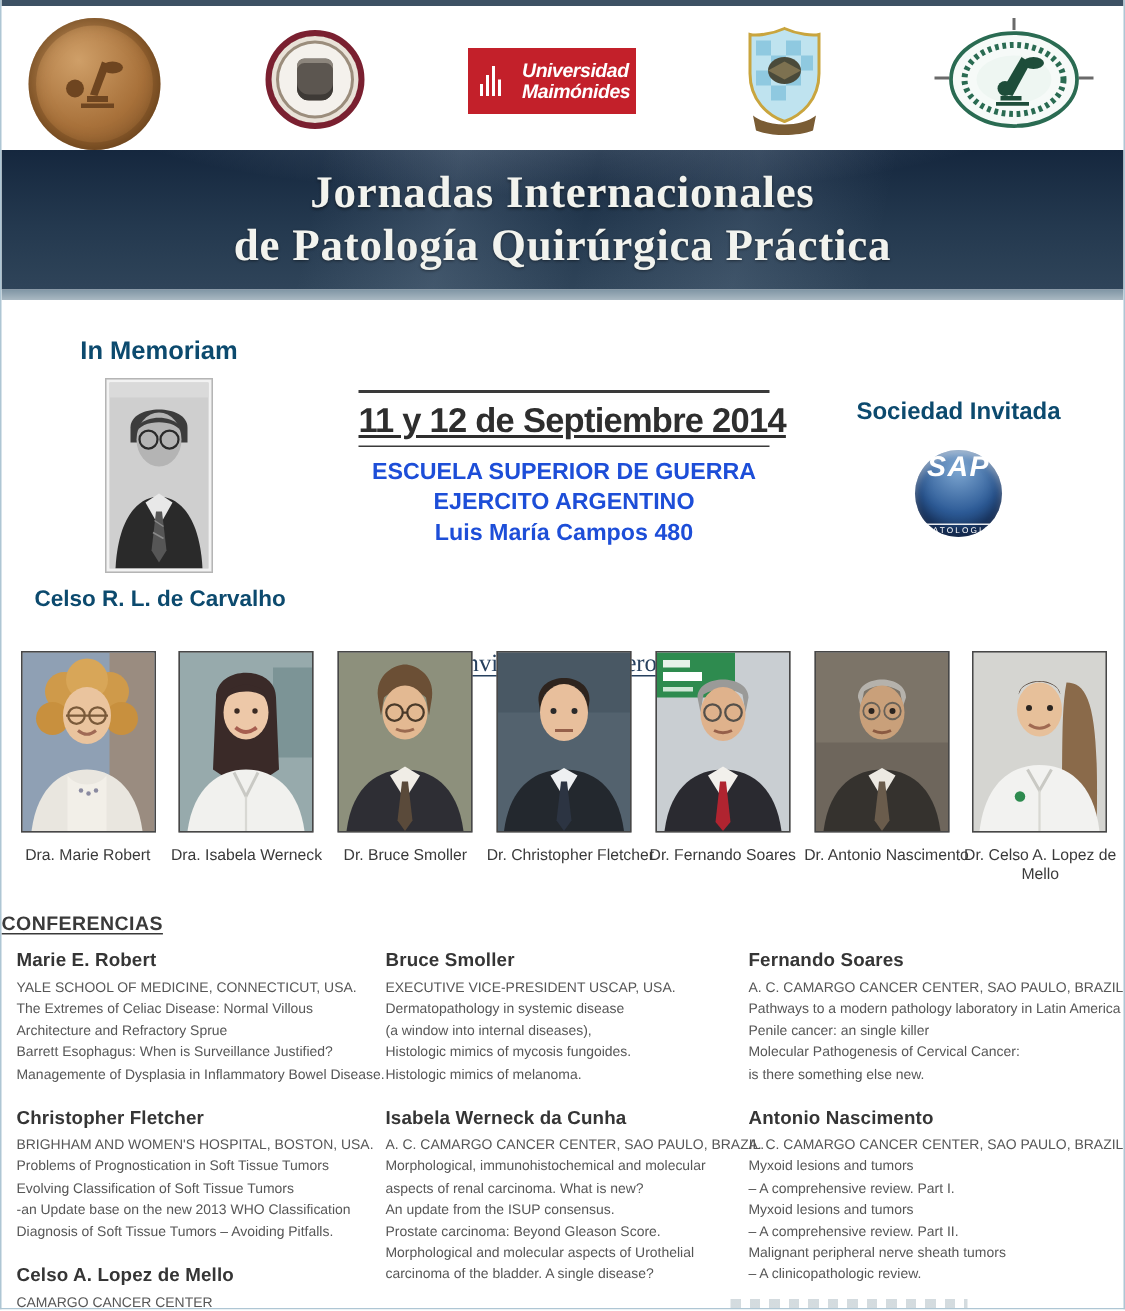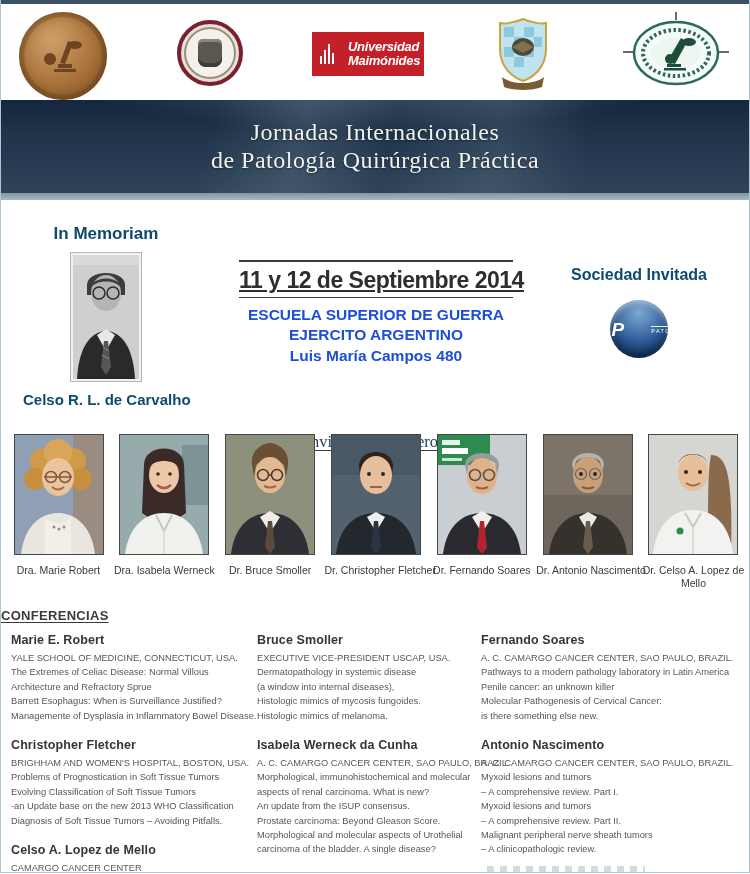--- a/index.html
+++ b/index.html
@@ -30,43 +30,43 @@
 
   
   .banner{position:absolute;top:100px;left:0;width:100%;height:93px;
     background:
       radial-gradient(ellipse 60% 90% at 50% -30%, rgba(205,223,238,.30), transparent 70%),
       linear-gradient(102deg, transparent 28%, rgba(185,205,225,.14) 40%, transparent 52%, rgba(185,205,225,.12) 66%, transparent 78%),
       linear-gradient(180deg,#15273e 0%, #24394f 55%, #2f4459 100%);
     display:flex;flex-direction:column;align-items:center;justify-content:center;}
   .banner-strip{position:absolute;top:193px;left:0;width:100%;height:7px;
     background:linear-gradient(180deg,#7f95a4,#a9b8c2);}
-  .banner h1{margin:0;font-family:"Liberation Serif",serif;font-weight:normal;
-    color:#f2f3ee;font-size:24px;line-height:1.14;text-align:center;letter-spacing:.5px;
+  .banner h1{margin:0;font-family:"Liberation Serif",serif;font-weight:bold;
+    color:#f2f3ee;font-size:30px;line-height:1.14;text-align:center;letter-spacing:.5px;
     text-shadow:0 1px 2px rgba(0,0,0,.45);}
 
   
   .navy-head{font-family:Liberation Sans, sans-serif;font-weight:bold;color:#0c4a6e;}
   .memoriam{position:absolute;left:22px;top:224px;width:166px;text-align:center;}
   .memoriam .mh{font-size:17px;margin-bottom:9px;}
   .mem-photo{width:66px;height:124px;margin:0 auto;border:2px solid #f2f2f2;outline:1px solid #b5b5b5;background:#cfcfcf;}
   .memoriam .mname{font-size:15px;margin-top:10px;white-space:nowrap;}
 
   .event{position:absolute;left:238px;top:260px;width:274px;text-align:center;color:#2e2e2e;}
   .date-box{border-top:2px solid #3a3a3a;border-bottom:1px solid #3a3a3a;padding:5px 0 3px;}
   .date-box .d{font-size:23px;font-weight:bold;letter-spacing:-.5px;text-decoration:underline;white-space:nowrap;}
   .venue{margin-top:7px;font-weight:bold;font-size:15.5px;line-height:1.32;color:#1d4ed8;}
 
   .society{position:absolute;left:556px;top:266px;width:164px;text-align:center;}
   .society .sh{font-size:16px;}
   .sap{width:58px;height:58px;border-radius:50%;margin:16px auto 0;position:relative;
     background:radial-gradient(circle at 50% 22%, #7fa8d2, #2c5a96 55%, #173independ865 90%);
     background:radial-gradient(circle at 50% 22%, #7fa8d2, #2c5a96 55%, #16345e 92%);
     box-shadow:inset 0 -6px 10px rgba(0,0,20,.45), inset 0 3px 5px rgba(255,255,255,.5);
-    display:flex;flex-direction:row;align-items:center;justify-content:center;color:#fff;gap:26px;}
+    display:flex;flex-direction:column;align-items:center;justify-content:center;color:#fff;gap:26px;}
   .sap .s1{font-weight:bold;font-size:19px;letter-spacing:1px;line-height:1;font-style:italic;}
   .sap .s2{font-size:5.5px;letter-spacing:1.4px;border-top:1px solid rgba(255,255,255,.9);padding-top:1px;margin-top:2px;}
 
   
   .guests-head{position:absolute;top:432px;left:0;width:100%;text-align:center;
     font-family:"Liberation Serif",serif;color:#27405e;font-size:16.5px;
     text-decoration:underline;text-underline-offset:3px;}
   .guests{position:absolute;top:434px;left:6px;width:738px;display:flex;justify-content:space-between;}
   .gcell{width:103px;text-align:center;}
   .gphoto{width:88px;height:119px;margin:0 auto;border:1px solid #474747;background:#999;}
@@ -74,21 +74,21 @@
   .gname{margin-top:9px;font-size:10.5px;color:#3a3a3a;line-height:1.25;white-space:nowrap;}
   .gname.wrap{white-space:normal;}
 
   
   .conf-head{position:absolute;top:608px;left:0;width:100%;
     font-size:13px;font-weight:bold;color:#3a3a3a;letter-spacing:.3px;
     text-decoration:underline;text-underline-offset:2px;}
   .conf-col{position:absolute;top:633px;}
   #col1{left:10px;width:242px;}
   #col2{left:256px;width:240px;}
-  #col3{left:480px;width:248px;}
+  #col3{left:498px;width:248px;}
   .speaker{margin-bottom:15px;}
   .s-name{font-size:12.5px;font-weight:bold;color:#353535;margin-bottom:4px;letter-spacing:.1px;}
   .c-line{font-size:9.3px;color:#565656;line-height:1.55;white-space:nowrap;}
 
   .cutoff{position:absolute;left:486px;top:866px;width:158px;height:7px;opacity:.45;
     background:repeating-linear-gradient(90deg,#9fb0b8 0 7px, transparent 7px 13px);}
 </style>
 </head>
 <body>
 
@@ -408,21 +408,21 @@
       </div>
     </div>
 
   <div class="conf-col" id="col3">
 
       <div class="speaker">
         <div class="s-name">Fernando Soares</div>
         <div>
           <div class="c-line">A. C. CAMARGO CANCER CENTER,  SAO PAULO, BRAZIL.</div>
           <div class="c-line">Pathways to a modern pathology laboratory in Latin America</div>
-          <div class="c-line">Penile cancer: an unknown killer</div>
+          <div class="c-line">Penile cancer: an single killer</div>
           <div class="c-line">Molecular Pathogenesis of Cervical Cancer:</div>
           <div class="c-line">is there something else new.</div>
         </div>
       </div>
 
       <div class="speaker">
         <div class="s-name">Antonio Nascimento</div>
         <div>
           <div class="c-line">A. C. CAMARGO CANCER CENTER,  SAO PAULO, BRAZIL.</div>
           <div class="c-line">Myxoid lesions and tumors</div>

